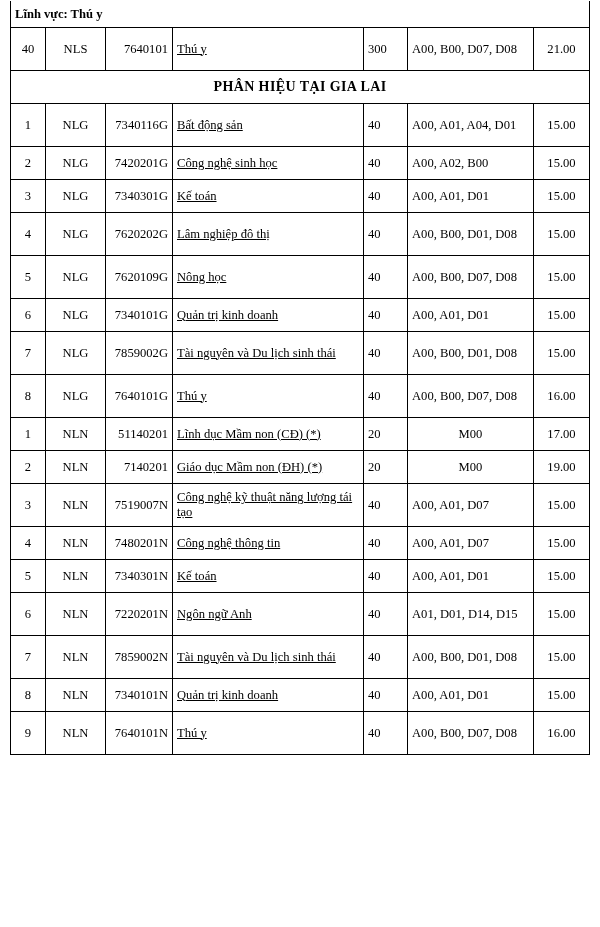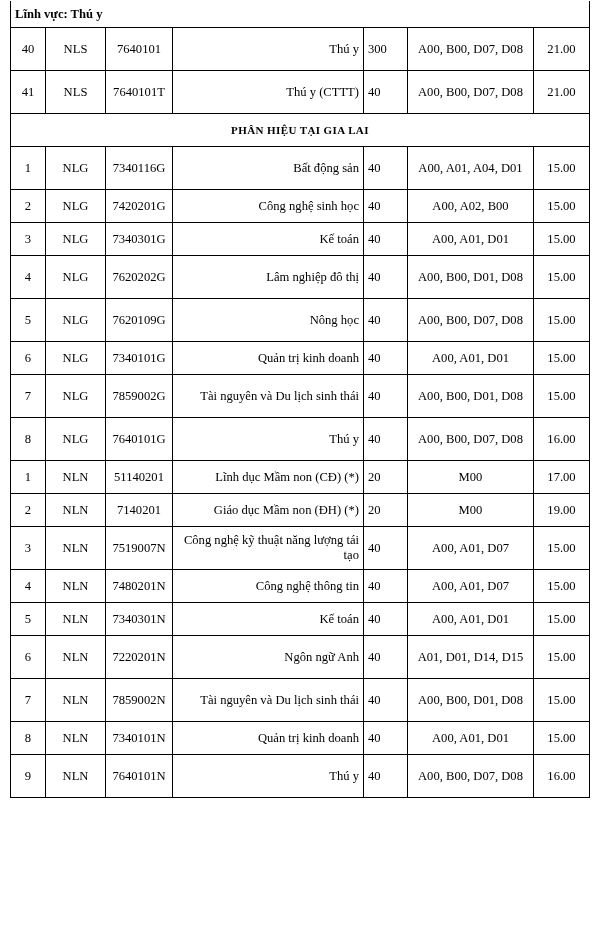--- a/index.html
+++ b/index.html
@@ -43,45 +43,45 @@
   col.c-no      { width: 35px; }
   col.c-code    { width: 60px; }
   col.c-major   { width: 67px; }
   col.c-name    { width: 191px; }
   col.c-quota   { width: 44px; }
   col.c-combos  { width: 126px; }
   col.c-score   { width: 56px; }
 
   td.no      { text-align: center; }
   td.code    { text-align: center; }
-  td.major   { text-align: center; padding-left: 3px; }
-  td.name    { text-align: right; padding-left: 3px; }
+  td.major   { text-align: right; padding-left: 3px; }
+  td.name    { text-align: left; padding-left: 3px; text-decoration: underline; }
   td.quota   { text-align: left; }
-  td.combos  { text-align: center; padding-left: 4px; }
+  td.combos  { text-align: left; padding-left: 4px; }
   td.combos.ctr { text-align: center; }
   td.score   { text-align: center; }
 
   
   tr.field-row td {
     border-left: 1.4px solid #000000;
     border-right: 1.4px solid #000000;
     border-top: 0;
     border-bottom: 0;
     font-weight: bold;
     text-align: left;
     padding-left: 4px;
     height: 26px;
   }
   
   tr.banner-row td {
     text-align: center;
     font-weight: bold;
     letter-spacing: 0.4px;
     height: 32px;
-    font-size: 11px;
+    font-size: 14px;
   }
   tr.r-1line td { height: 32px; }
   tr.r-2line td { height: 42px; }
 </style>
 </head>
 <body>
 
 <div class="page">
   <table class="admissions">
     <colgroup>
@@ -99,29 +99,20 @@
         </tr>
         <tr class="data-row r-2line">
           <td class="no">40</td>
           <td class="code">NLS</td>
           <td class="major">7640101</td>
           <td class="name">Thú y</td>
           <td class="quota">300</td>
           <td class="combos">A00, B00, D07, D08</td>
           <td class="score">21.00</td>
         </tr>
-        <tr class="data-row r-2line">
-          <td class="no">41</td>
-          <td class="code">NLS</td>
-          <td class="major">7640101T</td>
-          <td class="name">Thú y (CTTT)</td>
-          <td class="quota">40</td>
-          <td class="combos">A00, B00, D07, D08</td>
-          <td class="score">21.00</td>
-        </tr>
         <tr class="banner-row">
           <td class="banner" colspan="7">PHÂN HIỆU TẠI GIA LAI</td>
         </tr>
         <tr class="data-row r-2line">
           <td class="no">1</td>
           <td class="code">NLG</td>
           <td class="major">7340116G</td>
           <td class="name">Bất động sản</td>
           <td class="quota">40</td>
           <td class="combos">A00, A01, A04, D01</td>

